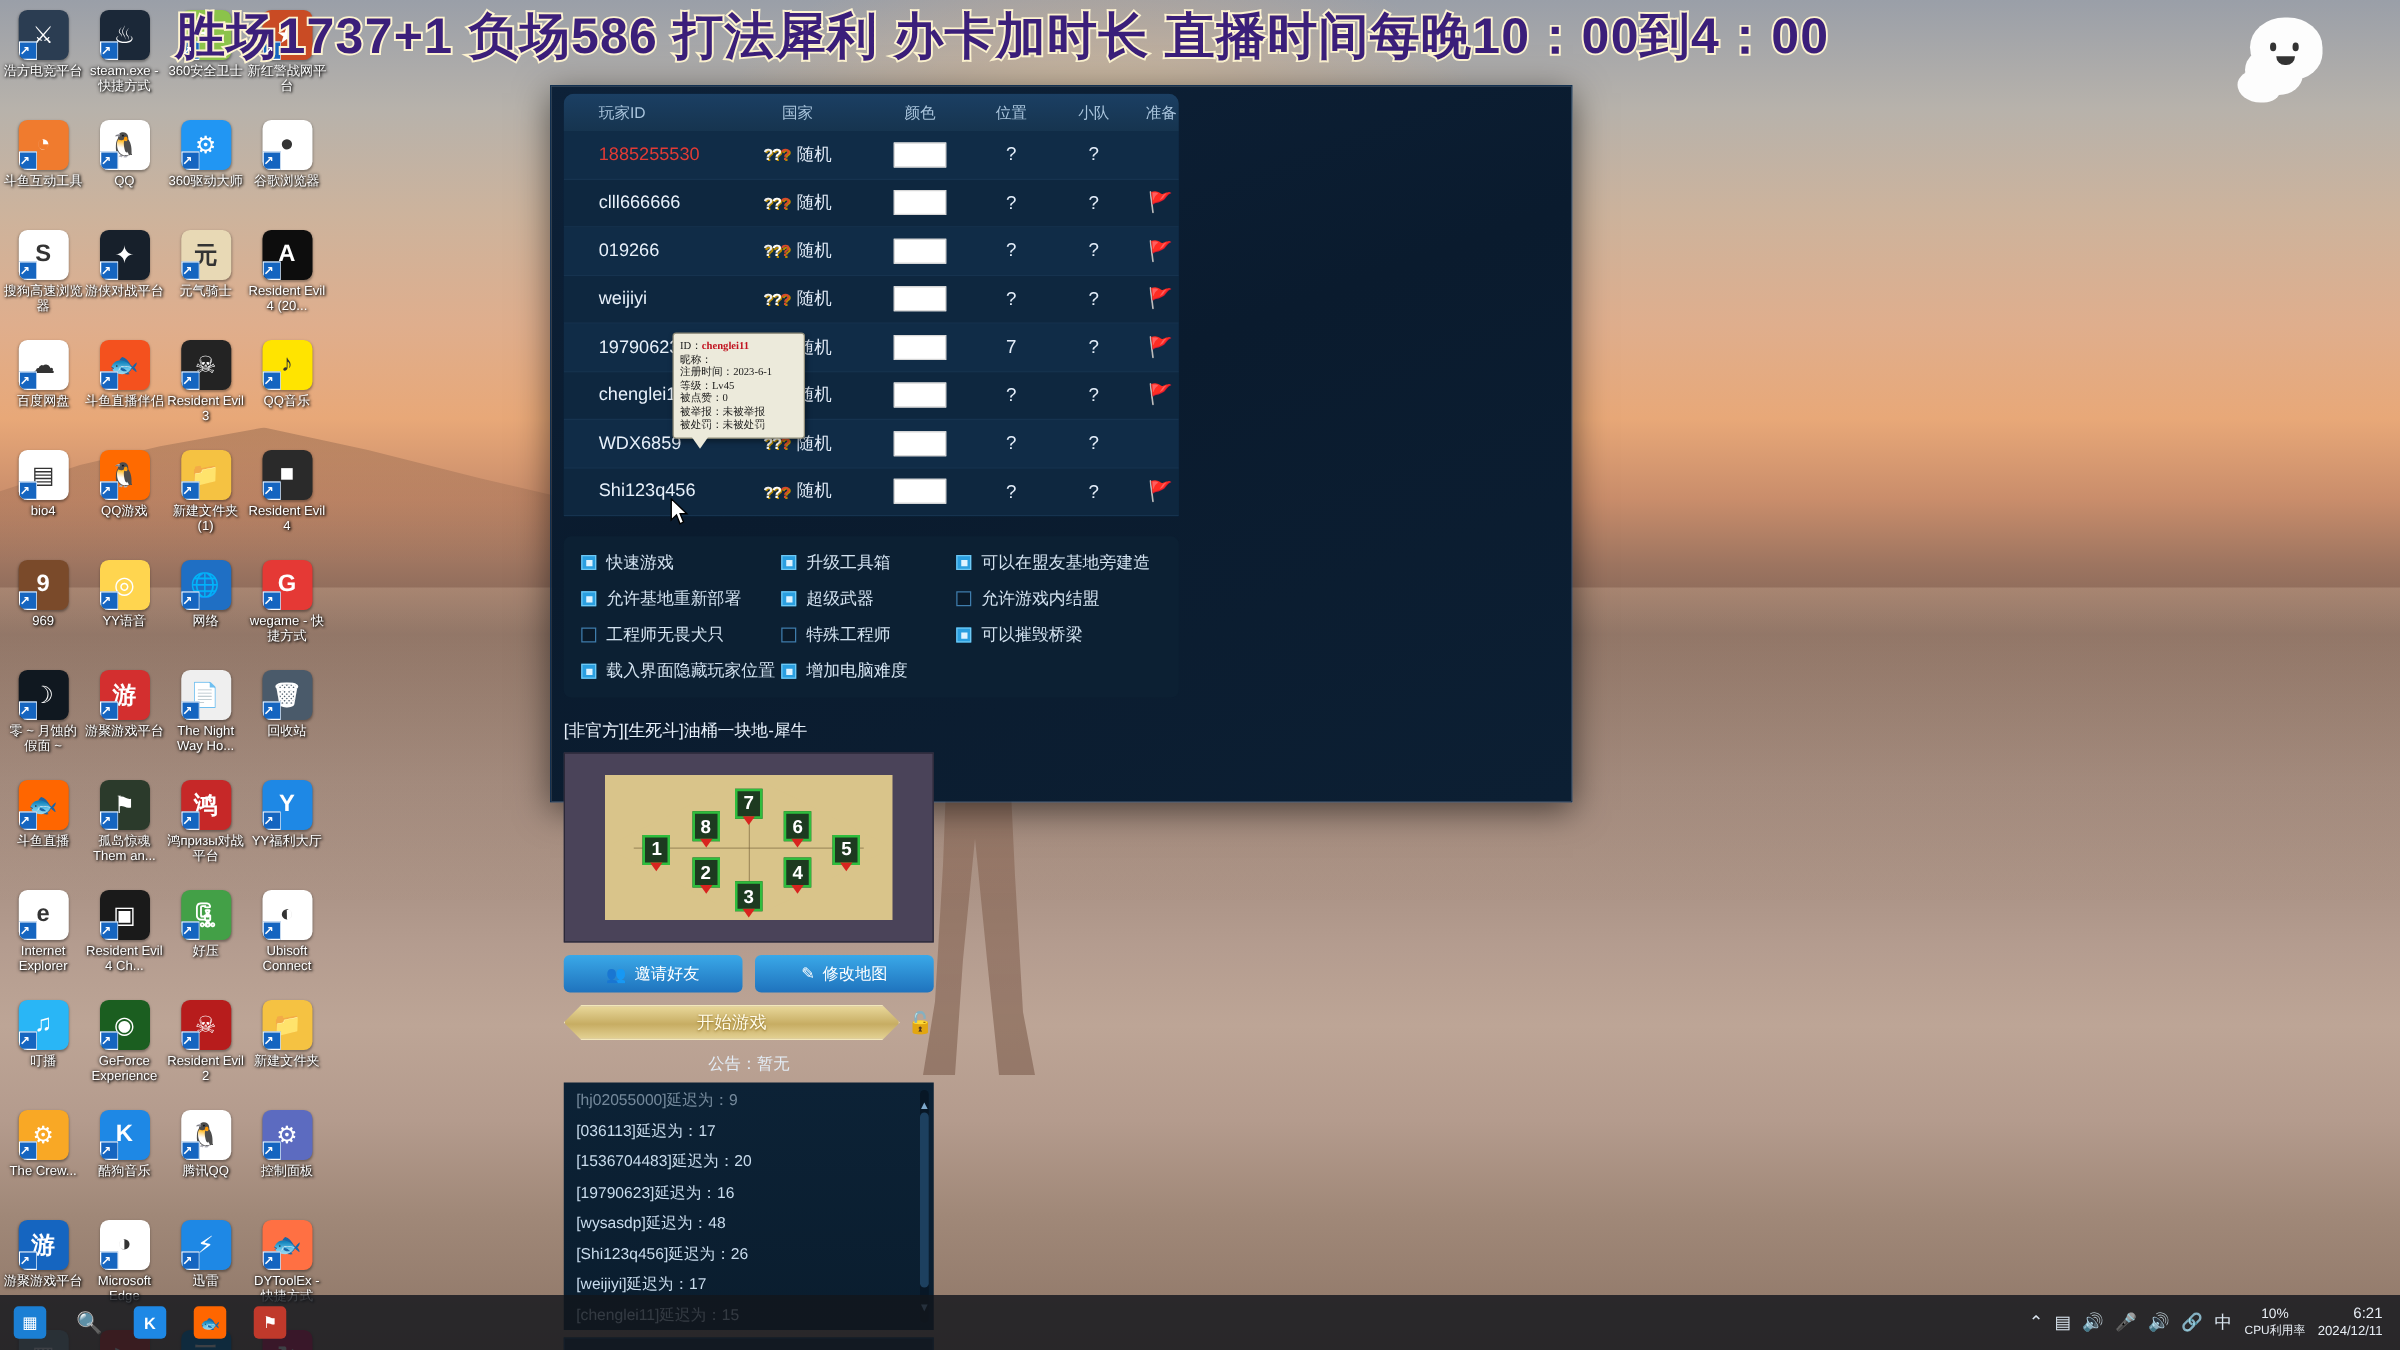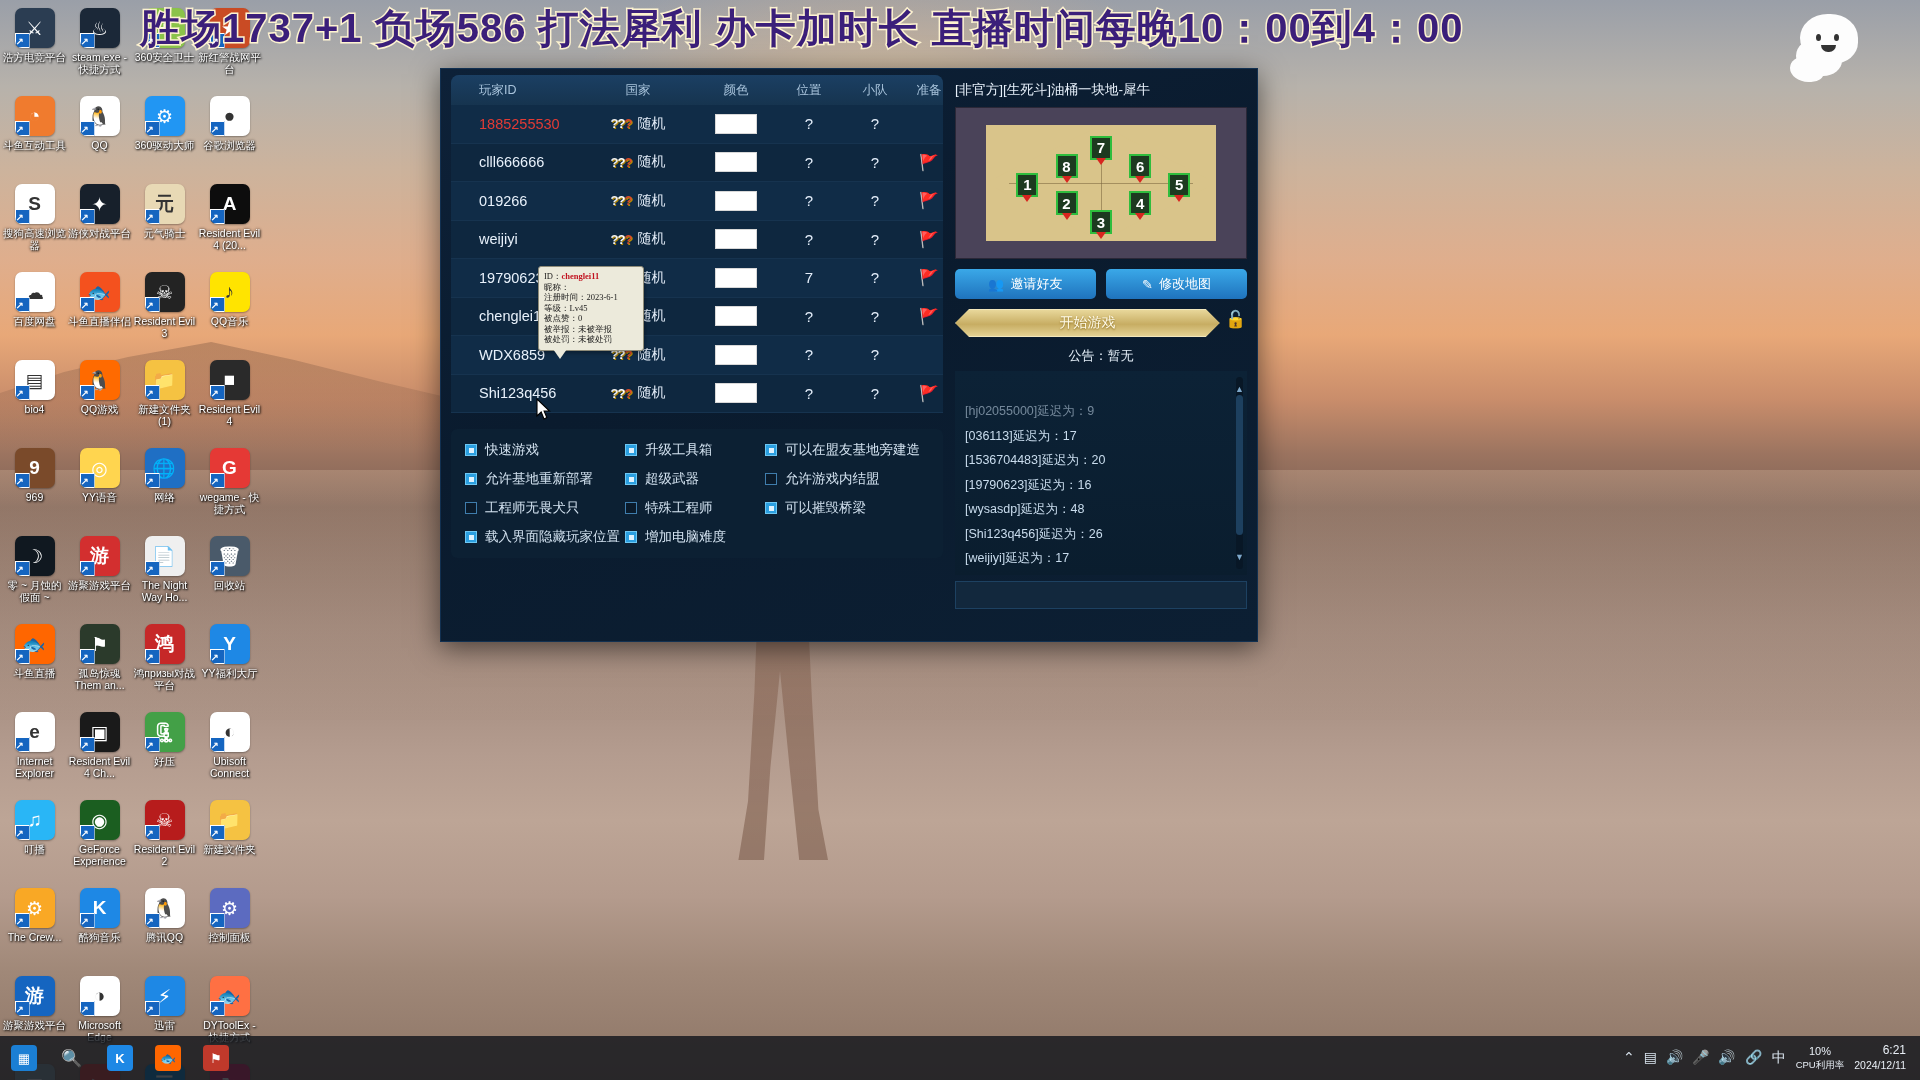--- a/index.html
+++ b/index.html
@@ -145,21 +145,21 @@
   }
   #backbtn {
     position: absolute; right: 8px; top: 2px;
     width: 56px; height: 30px;
     background: linear-gradient(180deg,#2f6fa8,#1d4a76);
     border-radius: 4px 4px 0 14px;
     display:flex; align-items:center; justify-content:center;
     font-size: 19px; color:#eaf4ff; cursor:pointer;
   }
 
-  #winbody { display: flex; padding: 6px 10px 0 10px; gap: 12px; height: 540px; }
+  #winbody { display: flex; padding: 6px 10px 0 10px; gap: 12px; height: 540px; flex-direction: column; }
 
   
   #leftcol { width: 492px; display: flex; flex-direction: column; }
 
   #ptable {
     background: #0f2a45;
     border-radius: 8px 8px 0 0;
     overflow: hidden;
   }
   #phead {
@@ -277,21 +277,21 @@
   }
 
   #mapbtns { display:flex; gap: 10px; margin-top: 10px; }
   .mbtn {
     flex:1; height: 30px;
     background: linear-gradient(180deg,#3aa8e8,#1f73bd);
     border-radius: 5px;
     display:flex; align-items:center; justify-content:center; gap: 6px;
     font-size: 13px; color:#fff; cursor:pointer;
   }
-  #startrow { margin-top: 10px; display:flex; align-items:flex-start; gap:6px; }
+  #startrow { margin-top: 10px; display:flex; align-items:center; gap:6px; }
   #startbtn {
     flex:1; height: 28px;
     background: linear-gradient(180deg,#e8d79a,#c7ad63 55%, #e3d193);
     border: 1px solid #f2e7bb;
     clip-path: polygon(14px 0, calc(100% - 14px) 0, 100% 50%, calc(100% - 14px) 100%, 14px 100%, 0 50%);
     display:flex; align-items:center; justify-content:center;
     font-size: 14px; color:#fffbe9; text-shadow: 0 1px 2px #8a6b1a;
     cursor:pointer;
   }
   #lockicon { font-size: 17px; color:#cddc39; }
@@ -299,21 +299,21 @@
   #notice { text-align:center; font-size: 13px; color:#e3edf7; padding: 10px 0 6px; }
   #chatbox {
     flex: 1;
     background: linear-gradient(180deg,#0c2236,#0a1d2e);
     position: relative;
     overflow: hidden;
     padding: 2px 10px 0 10px;
     font-size: 12.5px; color:#c9dced; line-height: 24.5px;
   }
   #chatbox .msg { white-space:nowrap; }
-  #chatbox .msg.clip { opacity:.55;margin-top:26px; }
+  #chatbox .msg.clip { opacity:.55; }
   #scrollbar {
     position:absolute; right: 4px; top: 6px; bottom: 6px; width: 7px;
     background: #081726; border-radius: 4px; cursor:pointer;
   }
   #scrollthumb {
     position:absolute; left:0; top: 18px; width: 7px; height: 140px;
     background: #1d405f; border-radius: 4px;
   }
   #scrollup{ position:absolute; left:-1px; top:0; font-size:9px; color:#7ea8cb;}
   #scrolldn{ position:absolute; left:-1px; bottom:0; font-size:9px; color:#7ea8cb;}

